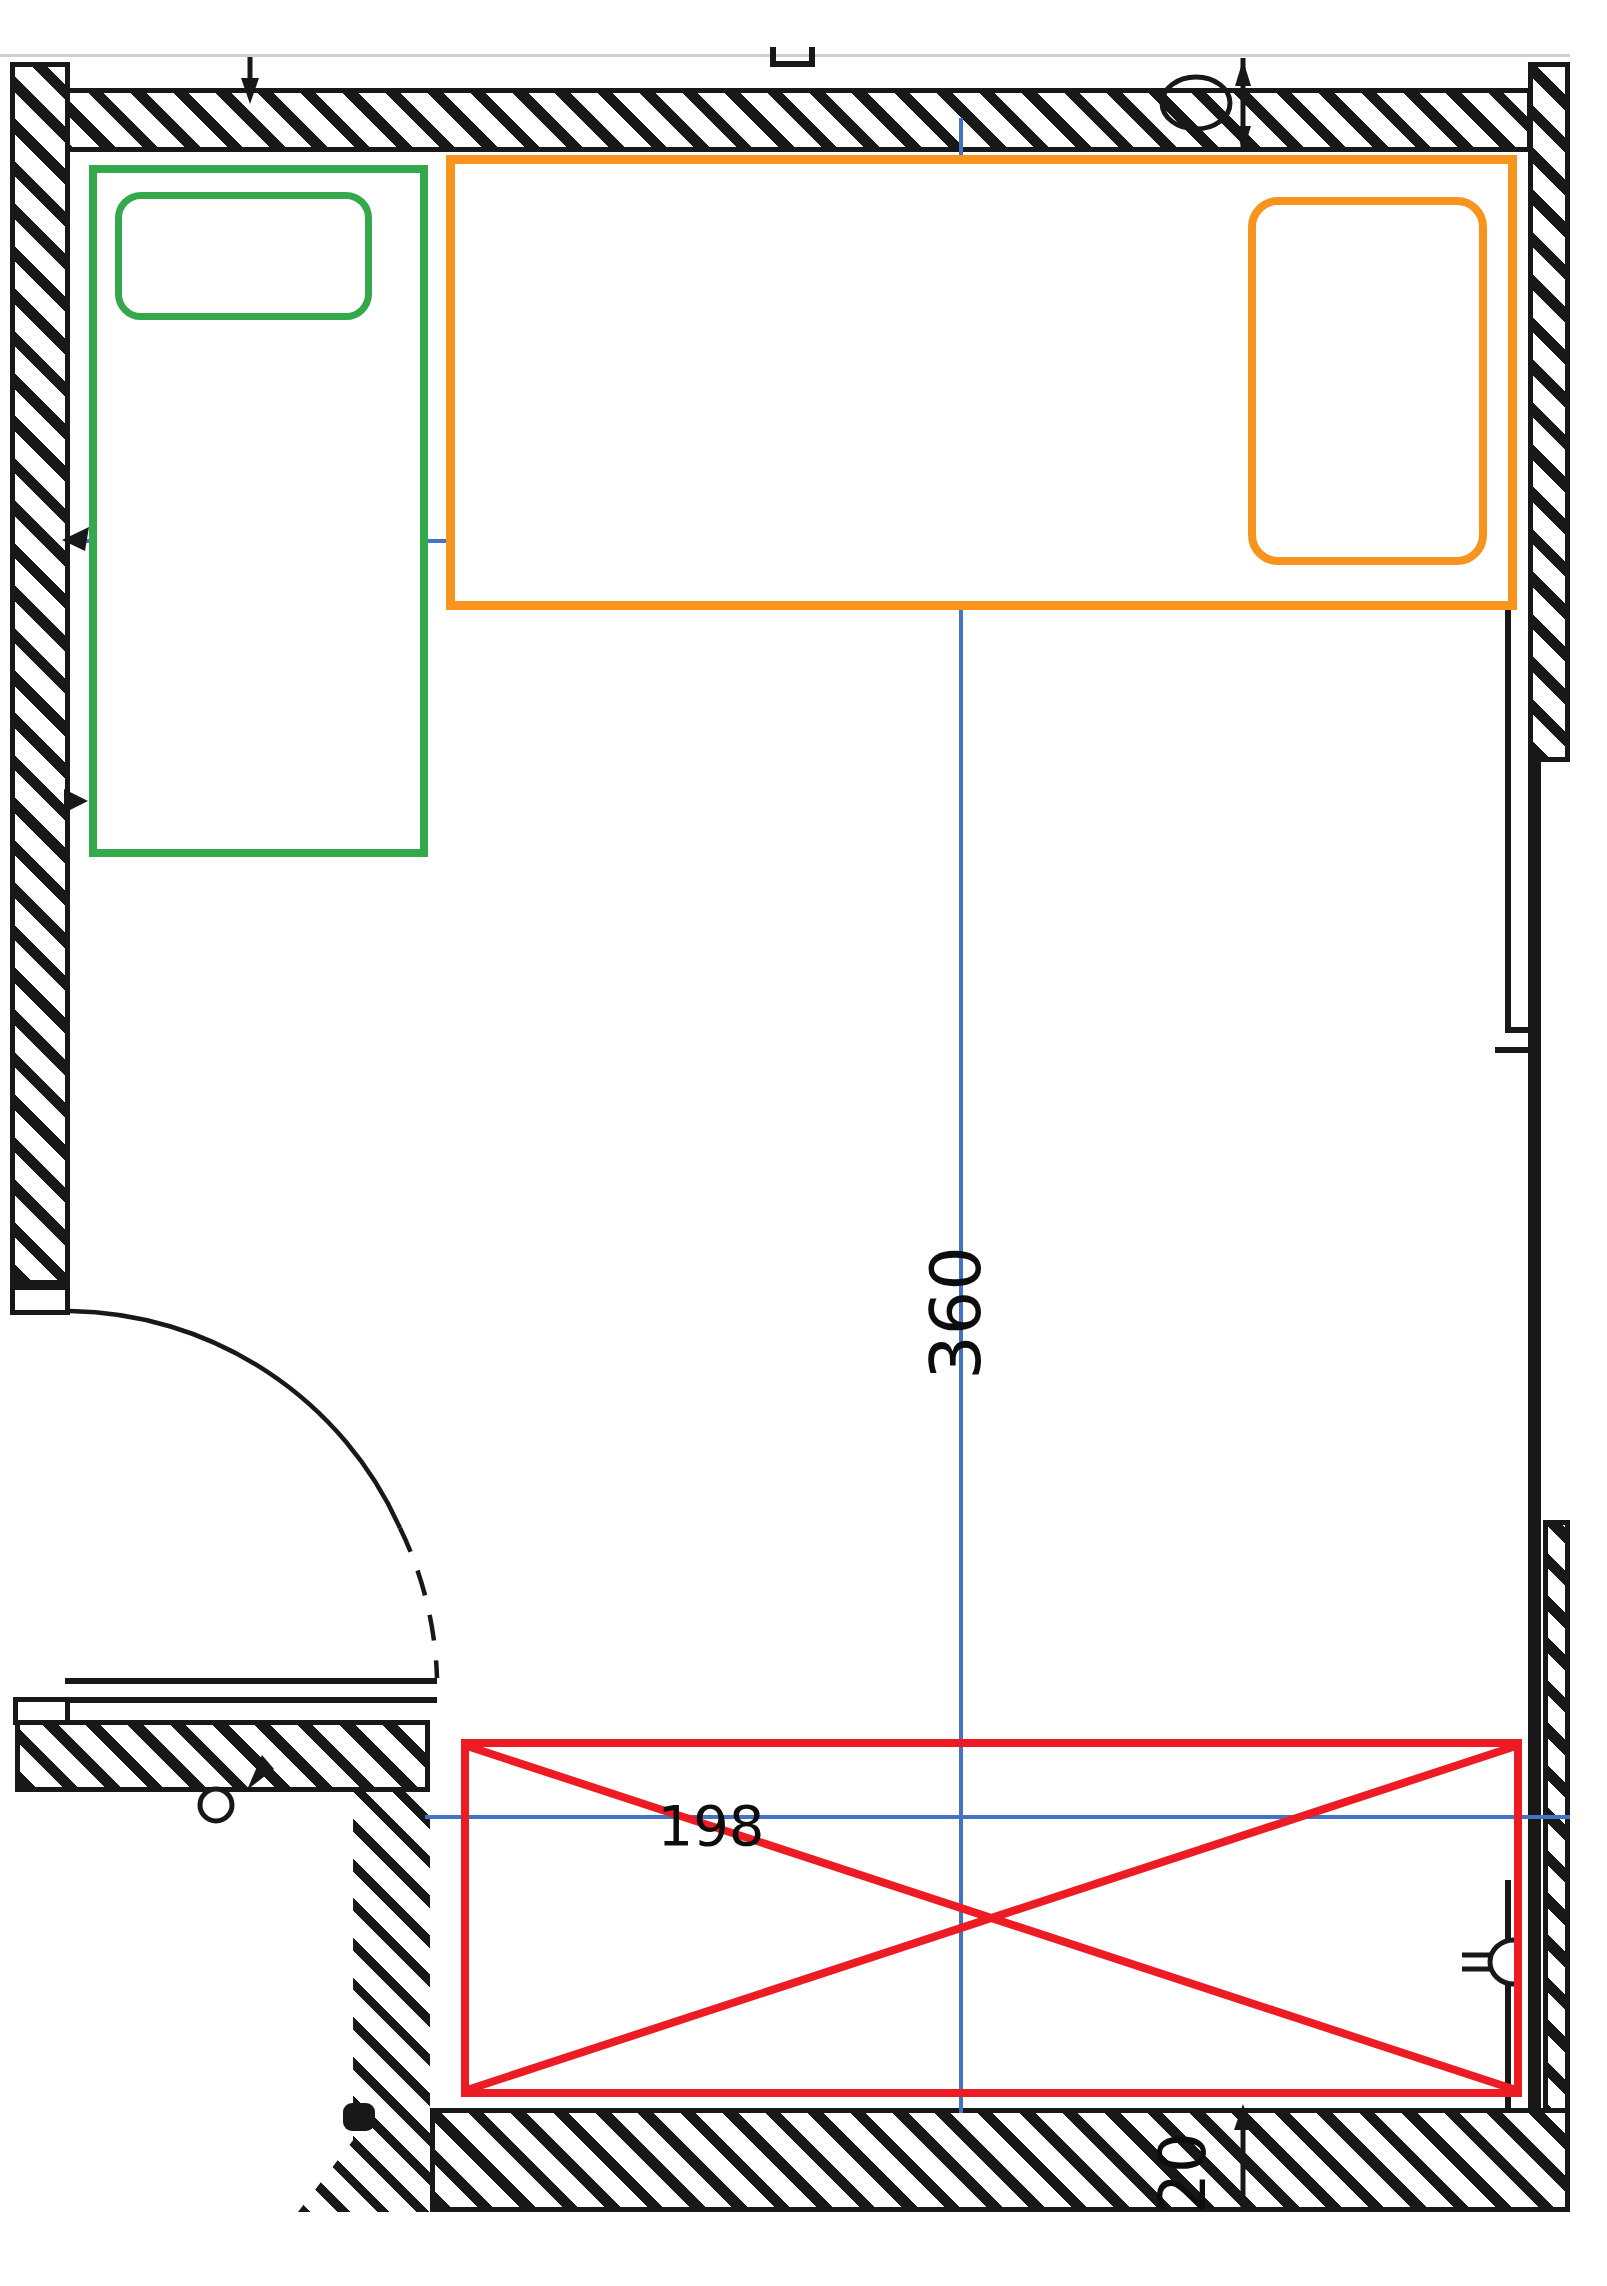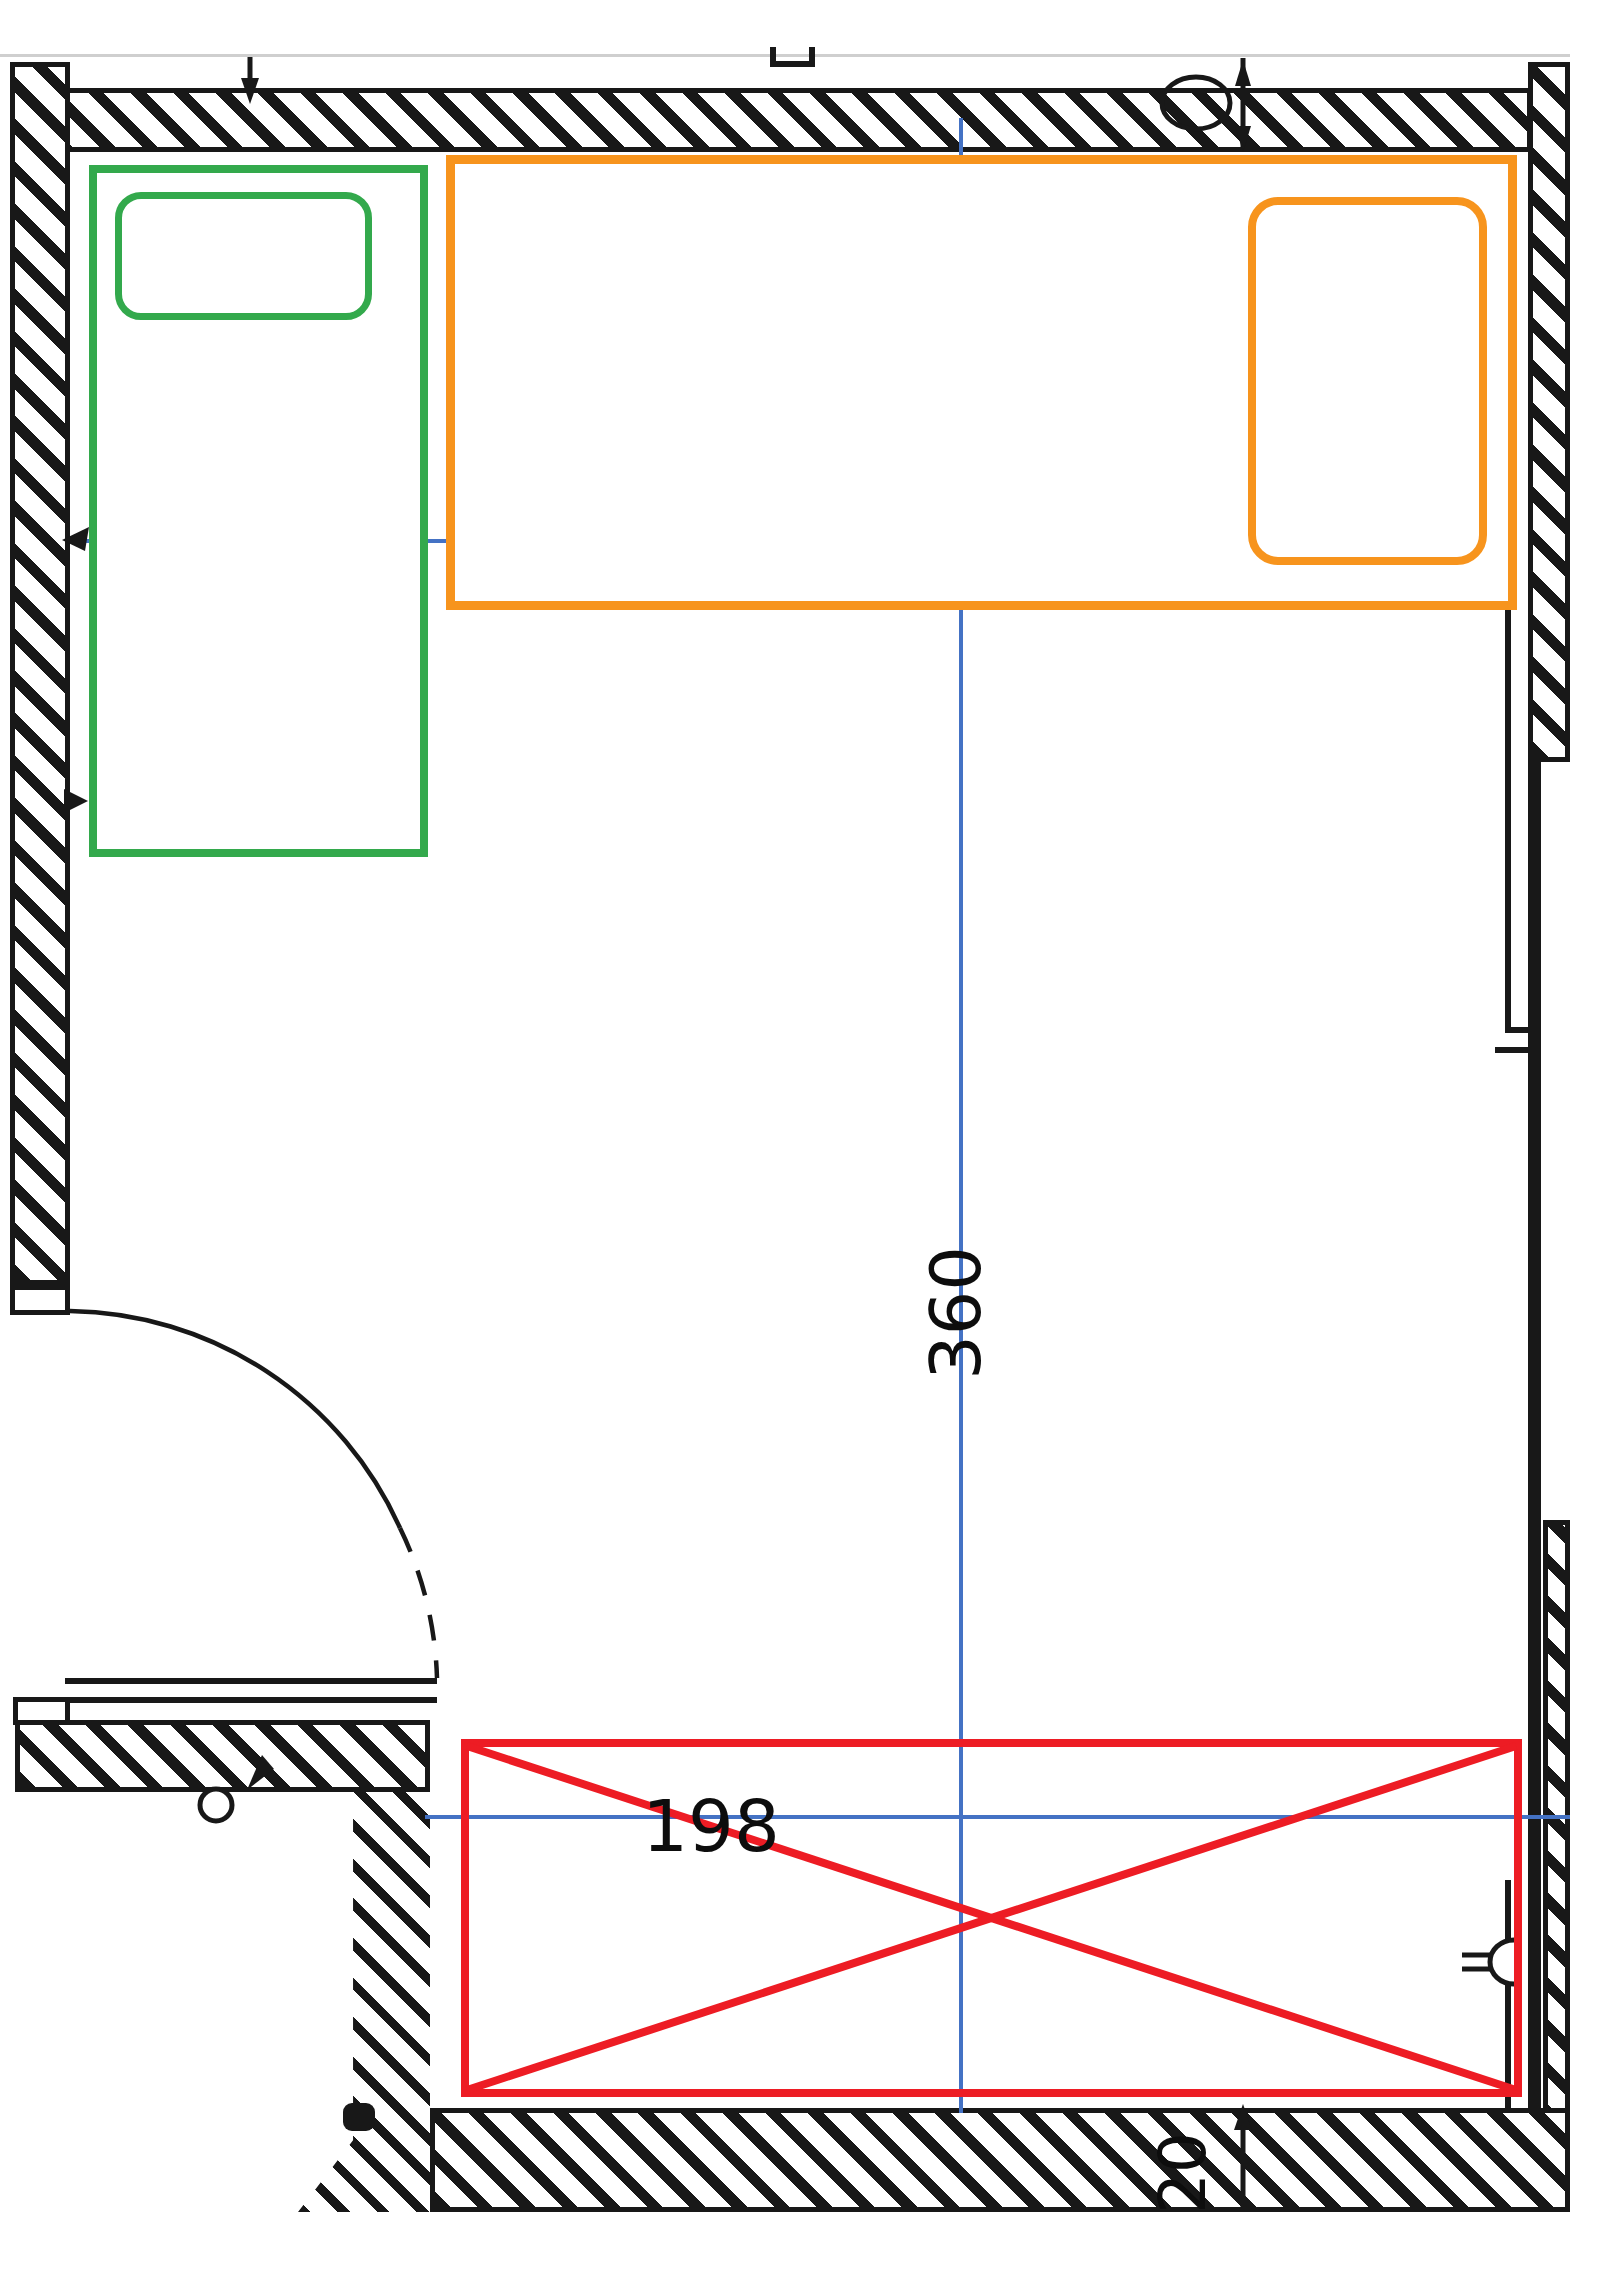--- a/index.html
+++ b/index.html
@@ -80,17 +80,17 @@
     <line x1="1243" y1="2108" x2="1243" y2="2210" stroke="#181818" stroke-width="5"></line>
     <polygon points="1243,2104 1234,2130 1252,2130" fill="#181818"></polygon>
 
     <path d="M 1514 1940 A 24 22 0 0 0 1514 1984" fill="#ffffff" stroke="#181818" stroke-width="5"></path>
     <line x1="1462" y1="1955" x2="1492" y2="1955" stroke="#181818" stroke-width="5"></line>
     <line x1="1462" y1="1969" x2="1492" y2="1969" stroke="#181818" stroke-width="5"></line>
   </svg>
 
   <div class="abs dim-text rot" style="left:856px;top:1273px;width:200px;height:80px;line-height:80px;font-size:70px;">360</div>
 
-  <div class="abs dim-text" style="left:611px;top:1788px;width:200px;height:76px;line-height:76px;font-size:72px;">198</div>
+  <div class="abs dim-text" style="left:611px;top:1788px;width:200px;height:76px;line-height:76px;font-size:56px;">198</div>
 
   <div class="abs dim-text rot" style="left:1100px;top:2136px;width:165px;height:74px;line-height:74px;font-size:64px;">20</div>
 
 </div>
 
 </body></html>

